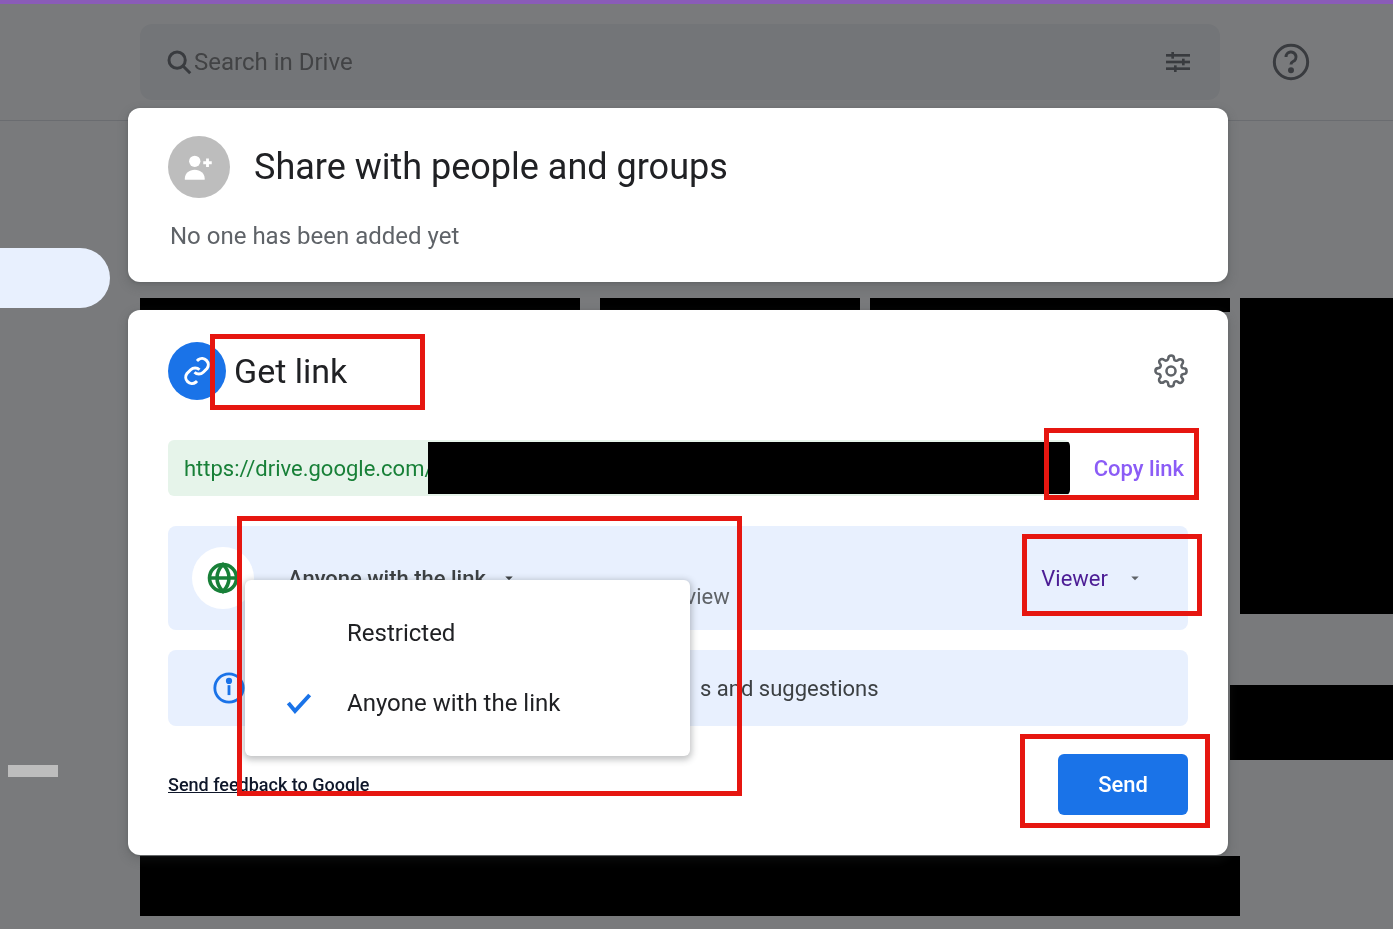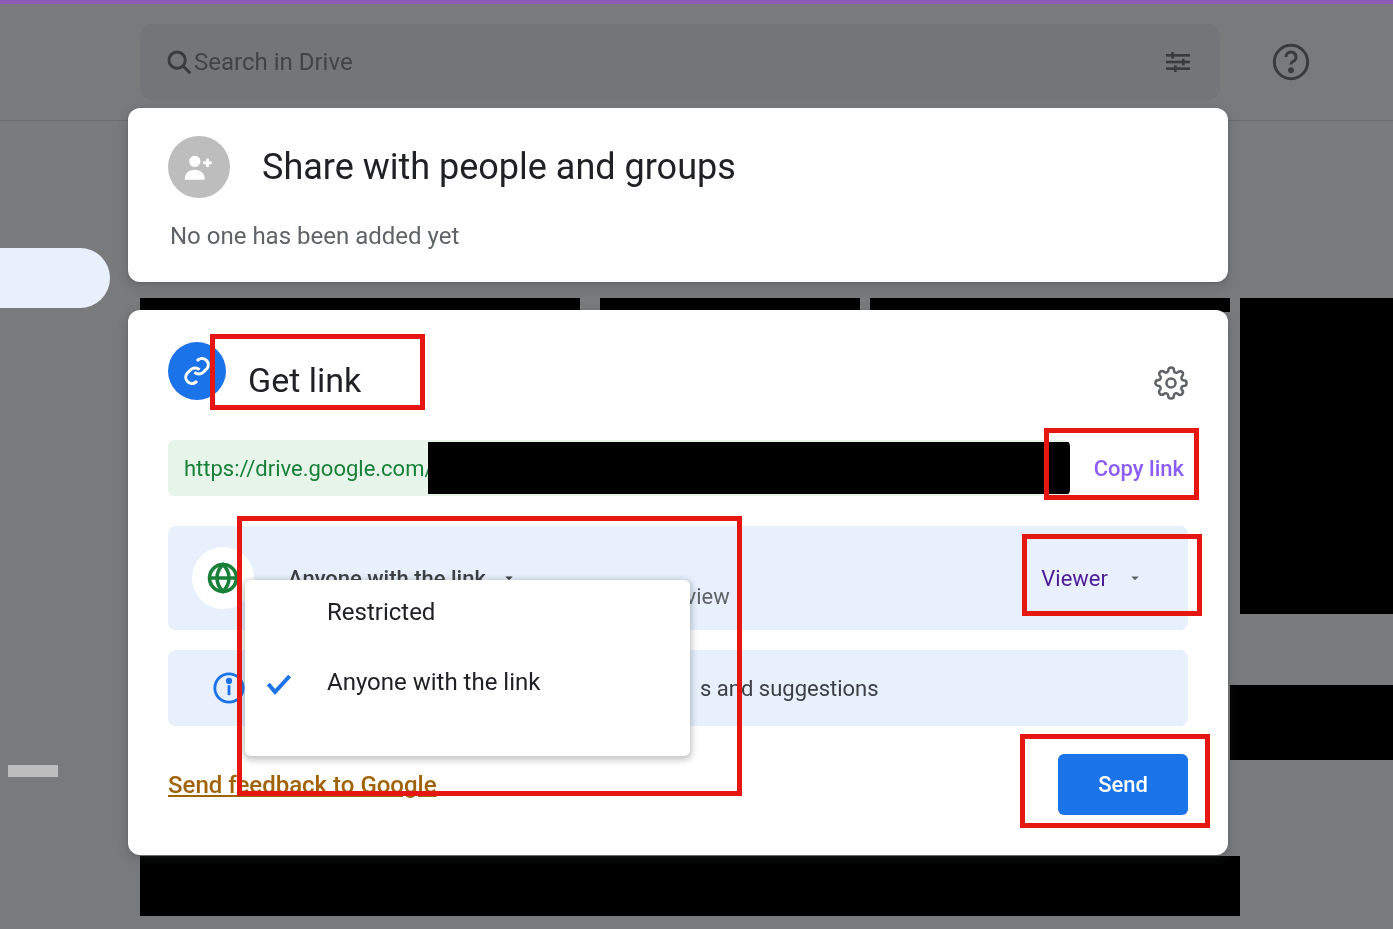--- a/index.html
+++ b/index.html
@@ -16,49 +16,49 @@
 .black-bar{position:absolute;background:#000}
 .bb1{top:298px;left:140px;width:440px;height:14px}
 .bb2{top:298px;left:600px;width:260px;height:14px}
 .bb3{top:298px;left:870px;width:360px;height:14px}
 .bb4{top:298px;left:1240px;width:153px;height:316px}
 .bb5{top:685px;left:1230px;width:163px;height:75px}
 .bb6{top:856px;left:140px;width:1100px;height:60px}
 .small-box{position:absolute;top:765px;left:8px;width:50px;height:12px;background:#bdbdbd}
 .card{position:absolute;left:128px;width:1100px;background:#fff;border-radius:12px;box-shadow:0 1px 3px rgba(60,64,67,.3),0 4px 8px 3px rgba(60,64,67,.15)}
 .card1{top:108px;padding:28px 40px 32px}
-.share-header{display:flex;align-items:center;gap:32px}
+.share-header{display:flex;align-items:center;gap:24px}
 .circle-icon{width:62px;height:62px;border-radius:50%;display:flex;align-items:center;justify-content:center}
 .grey-circle{background:#bdbdbd;color:#fff}
 .blue-circle{background:#1a73e8;color:#fff;width:58px;height:58px}
 .share-title{font-size:36px;color:#202124;font-weight:400}
 .share-sub{font-size:24px;color:#5f6368;margin-top:24px;margin-left:2px}
 .card2{top:310px;padding:32px 40px 40px}
-.link-header{display:flex;align-items:flex-end;gap:22px}
+.link-header{display:flex;align-items:center;gap:8px}
 .link-title{font-size:34px;color:#202124;font-weight:400}
 .gear{margin-left:auto;color:#5f6368;width:34px;height:34px}
 .url-row{margin-top:40px;display:flex;align-items:center;gap:20px}
 .url-well{flex:1;height:56px;background:#e6f4ea;border-radius:6px;display:flex;align-items:center;padding:0 16px;position:relative;overflow:hidden}
 .url-text{font-size:22px;color:#188038}
 .url-mask{position:absolute;top:2px;bottom:2px;left:260px;right:0;background:#000}
 .copy-link-btn{font-size:22px;color:#8b5cf6;font-weight:500;padding:12px 4px;background:none;border:none;cursor:pointer}
 .access-row{margin-top:30px;height:104px;background:#e8f0fe;border-radius:8px;display:flex;align-items:center;padding:18px 24px;gap:18px;position:relative}
 .globe-circle{width:62px;height:62px;border-radius:50%;background:#fff;display:flex;align-items:center;justify-content:center}
 .access-dd{display:flex;align-items:center;gap:14px;padding:10px 16px;border-radius:6px}
 .access-dd-text{font-size:22px;color:#3c4043;font-weight:500}
 .perm-dd{margin-left:auto;display:flex;align-items:center;gap:18px;padding:18px 20px}
 .perm-text{font-size:22px;color:#4c1d95}
 .view-frag{position:absolute;left:500px;top:58px;font-size:22px;color:#5f6368}
 .info-row{margin-top:20px;height:76px;background:#e8f0fe;border-radius:8px;display:flex;align-items:center;padding:0 44px;gap:24px}
 .info-text-frag{font-size:22px;color:#3c4043;margin-left:430px}
 .footer-row{margin-top:28px;display:flex;align-items:center}
-.feedback-link{font-size:24px;color:#a16207;font-weight:500}
+.feedback-link{font-size:18px;color:#0f172a;font-weight:500}
 .done-btn{margin-left:auto;background:#1a73e8;color:#fff;border:none;border-radius:6px;font-size:22px;font-weight:500;padding:18px 40px;cursor:pointer}
 .dropdown{position:absolute;left:245px;top:580px;width:445px;background:#fff;border-radius:6px;box-shadow:0 2px 6px 2px rgba(60,64,67,.3);padding:18px 0;z-index:50}
-.dd-item{height:70px;display:flex;align-items:flex-start;padding:0 14px;gap:28px;font-size:24px;color:#202124;cursor:pointer}
+.dd-item{height:70px;display:flex;align-items:center;padding:0 34px;gap:28px;font-size:24px;color:#202124;cursor:pointer}
 .dd-check{width:40px;display:flex;justify-content:center}
 .hl{position:absolute;border:5px solid #e61610;z-index:60;pointer-events:none}
 .hl1{left:210px;top:334px;width:215px;height:76px}
 .hl2{left:1044px;top:428px;width:155px;height:72px}
 .hl3{left:237px;top:516px;width:505px;height:280px}
 .hl4{left:1022px;top:534px;width:180px;height:82px}
 .hl5{left:1020px;top:734px;width:190px;height:94px}
 svg{display:block}
 </style>
 </head>

